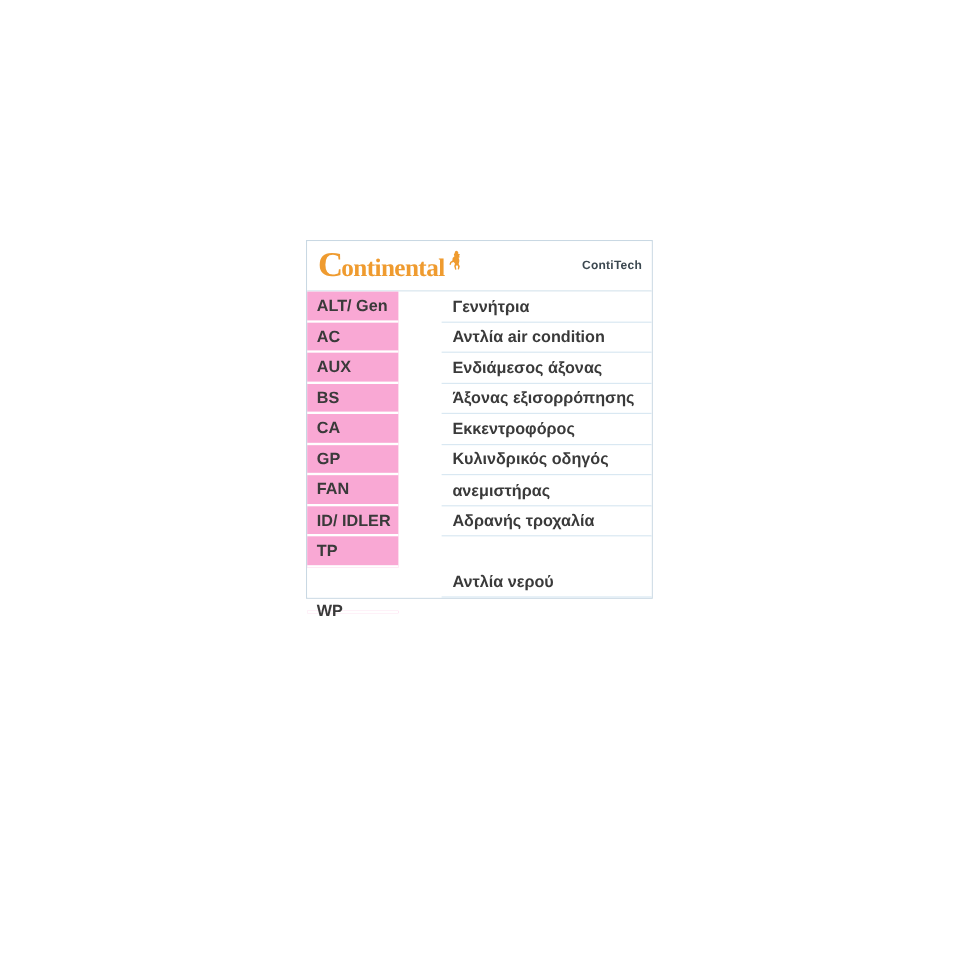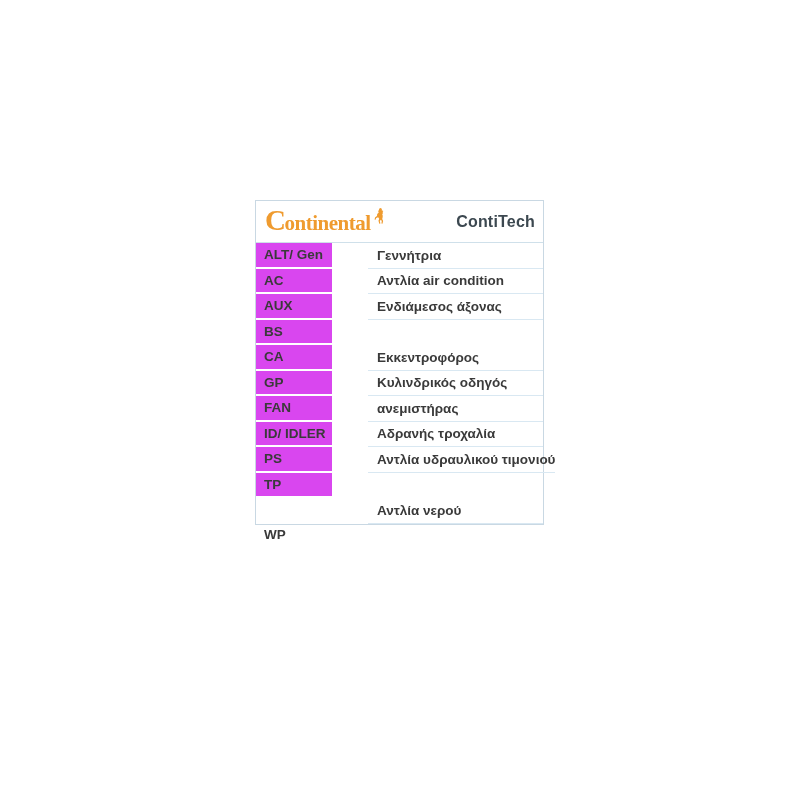--- a/index.html
+++ b/index.html
@@ -53,35 +53,35 @@
     margin-right: -1px;
   }
   .horse {
     width: 15px;
     height: 21px;
     margin-left: 3px;
     align-self: flex-start;
     margin-top: -3px;
   }
   .contitech {
-    font-size: 16px;
+    font-size: 10px;
     font-weight: bold;
     color: #3c4850;
     letter-spacing: 0.2px;
   }
   .rows { width: 100%; }
   .row {
     display: flex;
     height: 25.5px;
     background: #ffffff;
   }
   .code {
     width: 76px;
     flex: 0 0 76px;
-    background: #d946ef;
+    background: #f9a8d4;
     border-bottom: 2px solid #ffffff;
     display: flex;
     align-items: center;
     padding-left: 8px;
     box-sizing: border-box;
     font-size: 13.5px;
     font-weight: bold;
     color: #3a3a3a;
     white-space: nowrap;
   }
@@ -125,42 +125,39 @@
       <div class="row">
         <div class="code">AC</div>
         <div class="desc">Αντλία air condition</div>
       </div>
       <div class="row">
         <div class="code">AUX</div>
         <div class="desc">Ενδιάμεσος άξονας</div>
       </div>
       <div class="row">
         <div class="code">BS</div>
+        <div class="desc">Άξονας εξισορρόπησης</div>
       </div>
       <div class="row">
         <div class="code">CA</div>
         <div class="desc">Εκκεντροφόρος</div>
       </div>
       <div class="row">
         <div class="code">GP</div>
         <div class="desc">Κυλινδρικός οδηγός</div>
       </div>
       <div class="row">
         <div class="code">FAN</div>
         <div class="desc">ανεμιστήρας</div>
       </div>
       <div class="row">
         <div class="code">ID/ IDLER</div>
         <div class="desc">Αδρανής τροχαλία</div>
       </div>
       <div class="row">
-        <div class="code">PS</div>
-        <div class="desc">Αντλία υδραυλικού τιμονιού</div>
-      </div>
-      <div class="row">
         <div class="code">TP</div>
       </div>
       <div class="row">
         <div class="code">WP</div>
         <div class="desc">Αντλία νερού</div>
       </div>
     </div>
 
   </div>
 </div>

